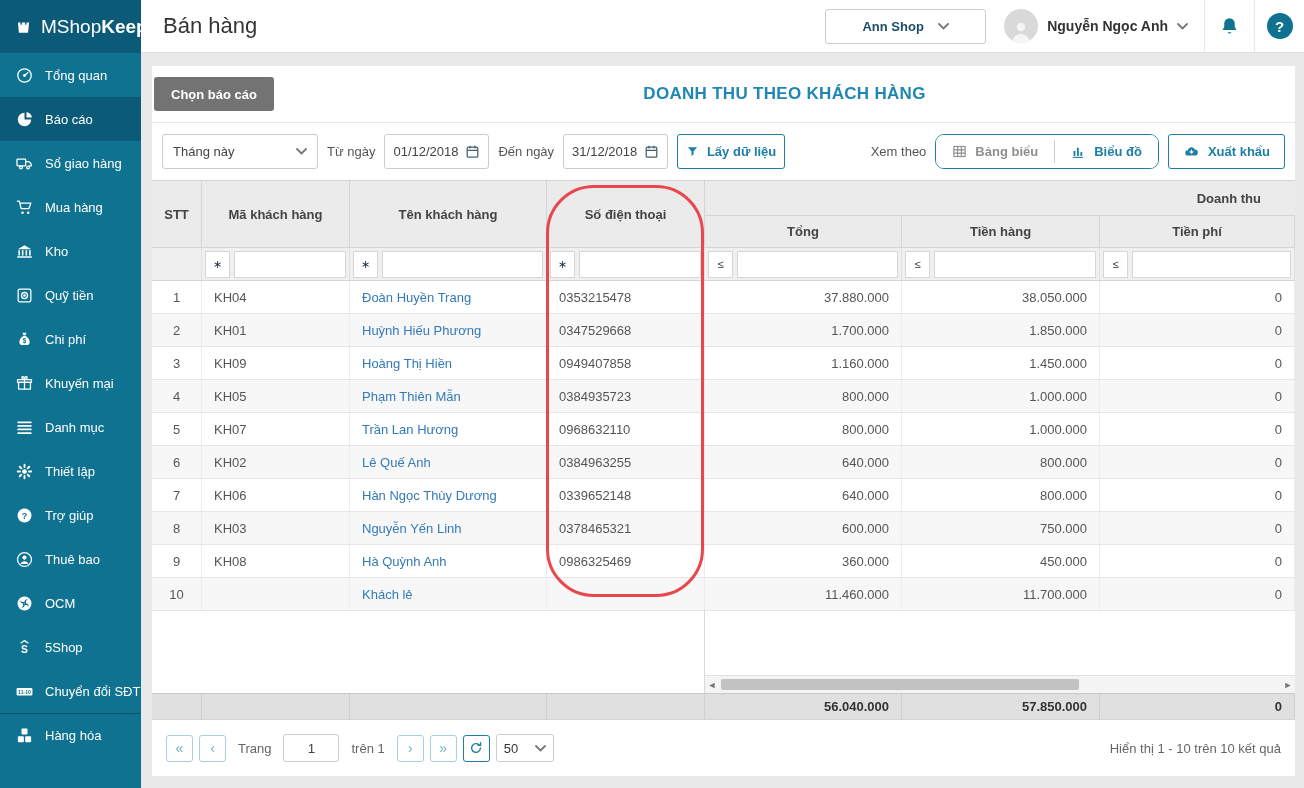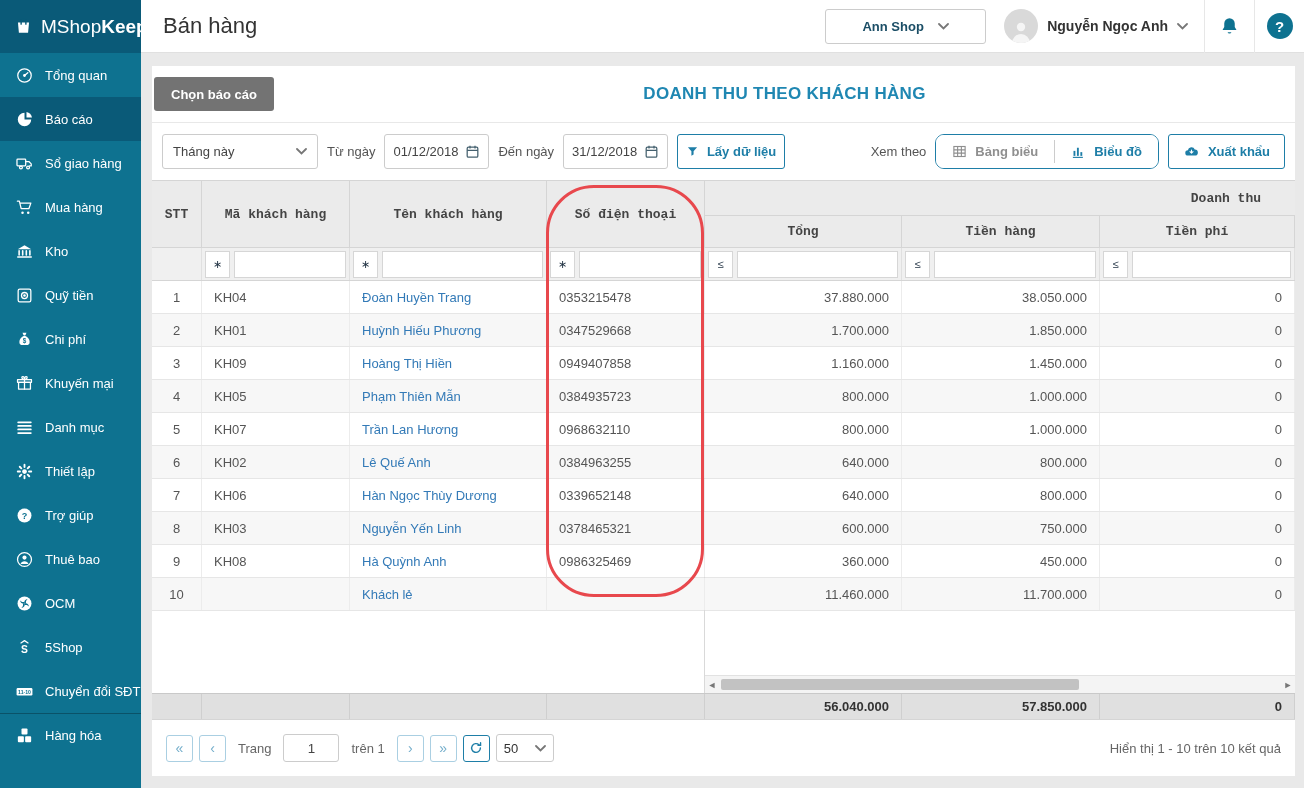--- a/index.html
+++ b/index.html
@@ -45,21 +45,21 @@
   .view-btn { display:flex; align-items:center; gap:8px; padding:0 16px; font-weight:bold; cursor:pointer; background:#fff; }
   .view-btn.inactive { color:#8f8f8f; }
   .view-btn.active { color:#1e7ea7; }
   .view-div { width:1px; background:#ccc; margin:5px 0; }
   .btn-export { height:35px; border:1px solid #1e7ea7; border-radius:3px; background:#fff; color:#1e7ea7; font-weight:bold; display:flex; align-items:center; gap:8px; padding:0 14px; cursor:pointer; }
 
   
   .grid-main { position:relative; display:flex; border-top:1px solid #d5d5d5; height:513px; }
   .pane-left { width:553px; display:flex; flex-direction:column; border-right:1px solid #d9d9d9; }
   .pane-right { width:590px; display:flex; flex-direction:column; }
-  .hrow { display:flex;font-family:Liberation Mono, monospace; }
+  .hrow { display:flex; }
   .hcell { background:#ebebeb; border-right:1px solid #d5d5d5; border-bottom:1px solid #d5d5d5; display:flex; align-items:center; justify-content:center; font-weight:bold; color:#444; cursor:pointer; }
   .lhead { height:67px; }
   .ghead { height:35px; justify-content:flex-end; padding-right:34px; border-right:none; }
   .shead { height:32px; }
   .frow { display:flex; height:33px; background:#f0f0f0; border-bottom:1px solid #d5d5d5; }
   .fcell { border-right:1px solid #e0e0e0; display:flex; align-items:center; gap:4px; padding:2px 3px; }
   .op { width:25px; height:27px; background:#fff; border:1px solid #d6d6d6; display:flex; align-items:center; justify-content:center; font-size:11px; color:#234; cursor:pointer; flex:none; }
   .fcell input { flex:1; height:27px; border:1px solid #d6d6d6; min-width:0; outline:none; padding:0 5px; font-family:inherit; }
   .w-stt{width:50px;flex:none} .w-code{width:148px;flex:none} .w-name{width:197px;flex:none} .w-phone{width:158px;flex:none}
   .w-total{width:197px;flex:none} .w-goods{width:198px;flex:none} .w-fee{width:195px;flex:none}

